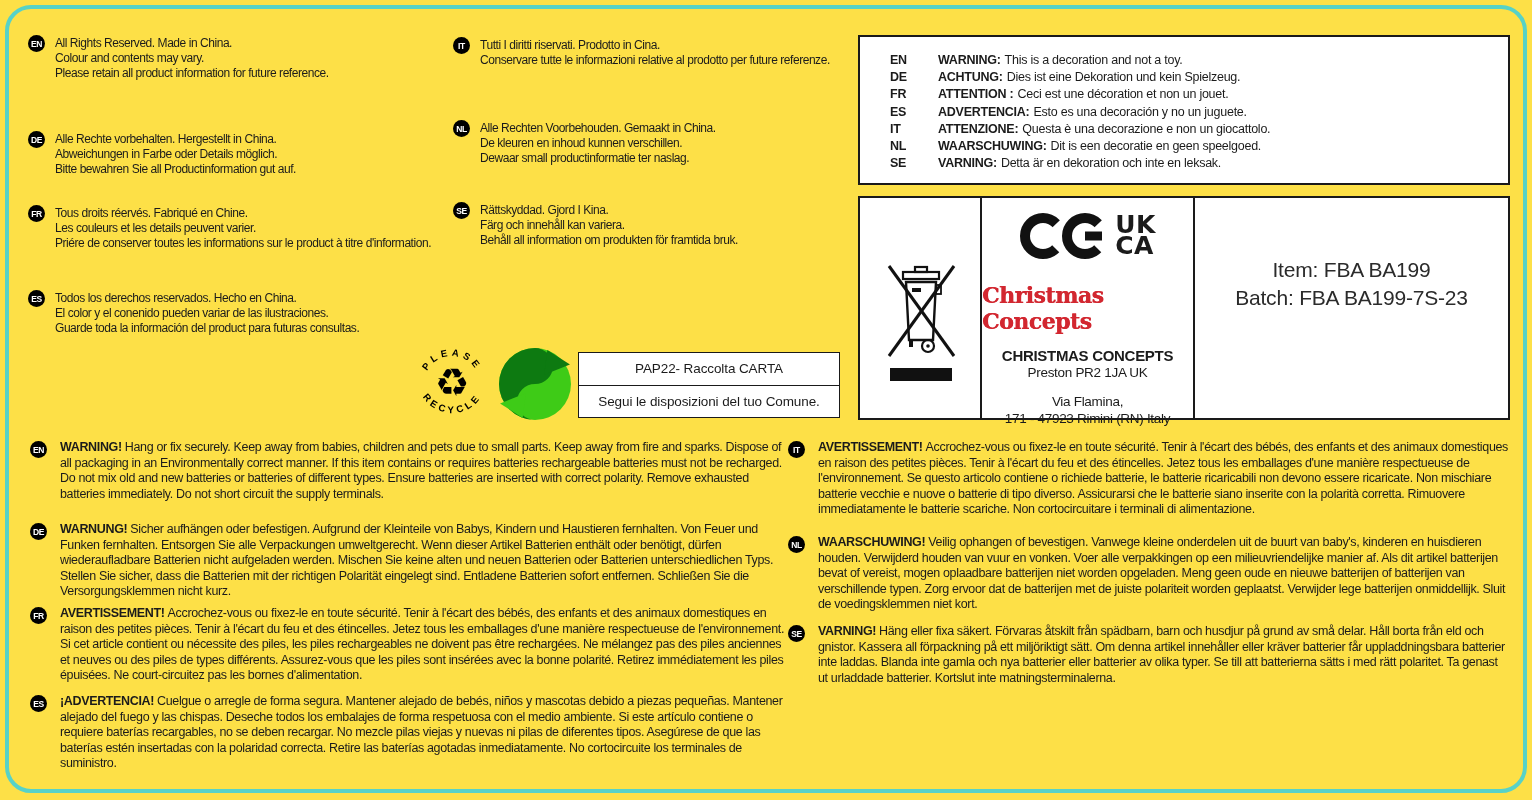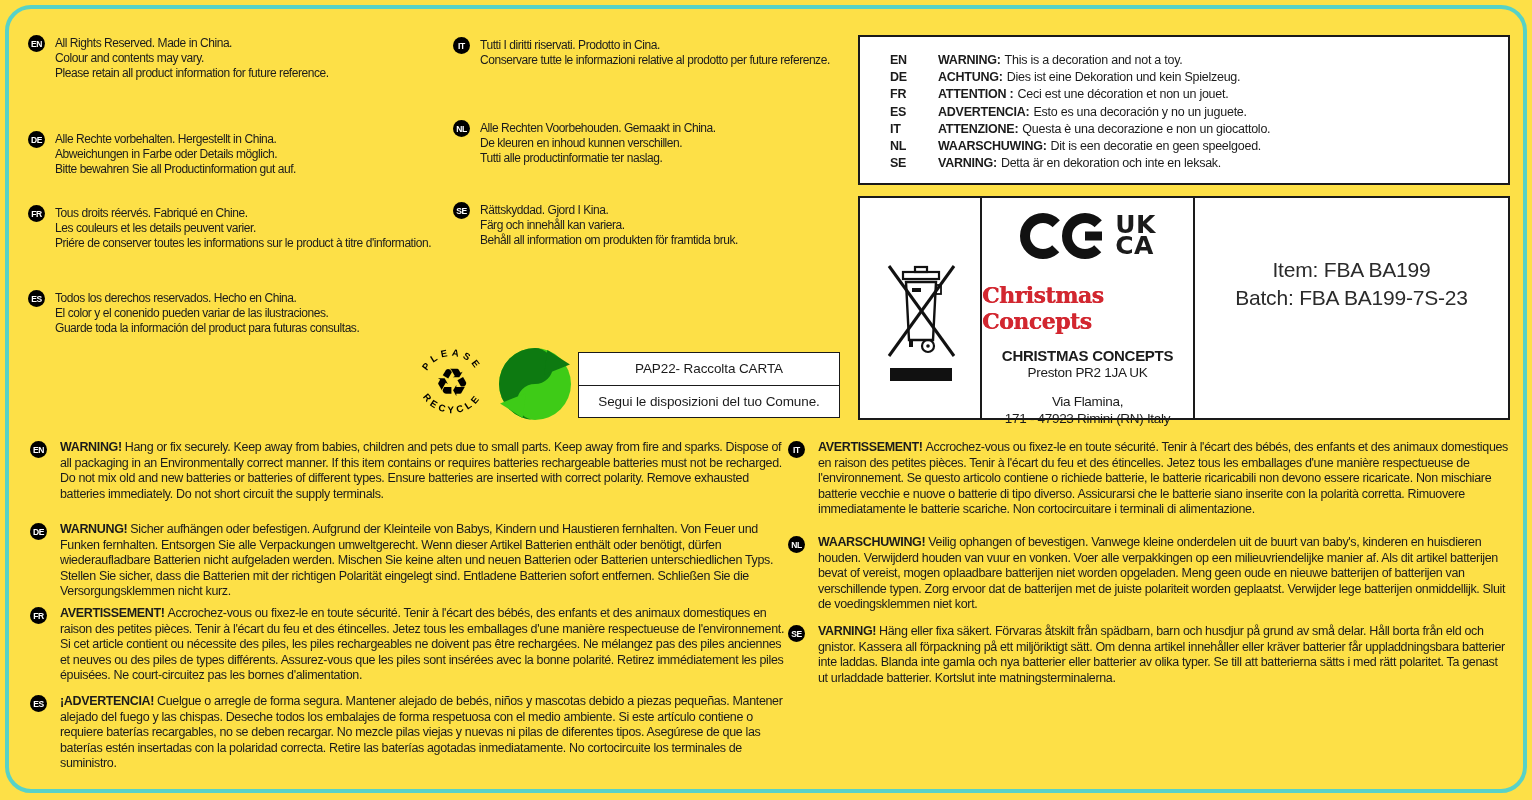--- a/index.html
+++ b/index.html
@@ -95,21 +95,21 @@
     <div class="info-lines">
       <div class="info-line">Tutti I diritti riservati. Prodotto in Cina.</div>
       <div class="info-line">Conservare tutte le informazioni relative al prodotto per future referenze.</div>
     </div>
   </div>
   <div class="info-block" style="left:453px;top:120px;">
     <span class="badge">NL</span>
     <div class="info-lines">
       <div class="info-line">Alle Rechten Voorbehouden. Gemaakt in China.</div>
       <div class="info-line">De kleuren en inhoud kunnen verschillen.</div>
-      <div class="info-line">Tutti alle productinformatie ter naslag.</div>
+      <div class="info-line">Dewaar small productinformatie ter naslag.</div>
     </div>
   </div>
   <div class="info-block" style="left:453px;top:202px;">
     <span class="badge">SE</span>
     <div class="info-lines">
       <div class="info-line">Rättskyddad. Gjord I Kina.</div>
       <div class="info-line">Färg och innehåll kan variera.</div>
       <div class="info-line">Behåll all information om produkten för framtida bruk.</div>
     </div>
   </div>

